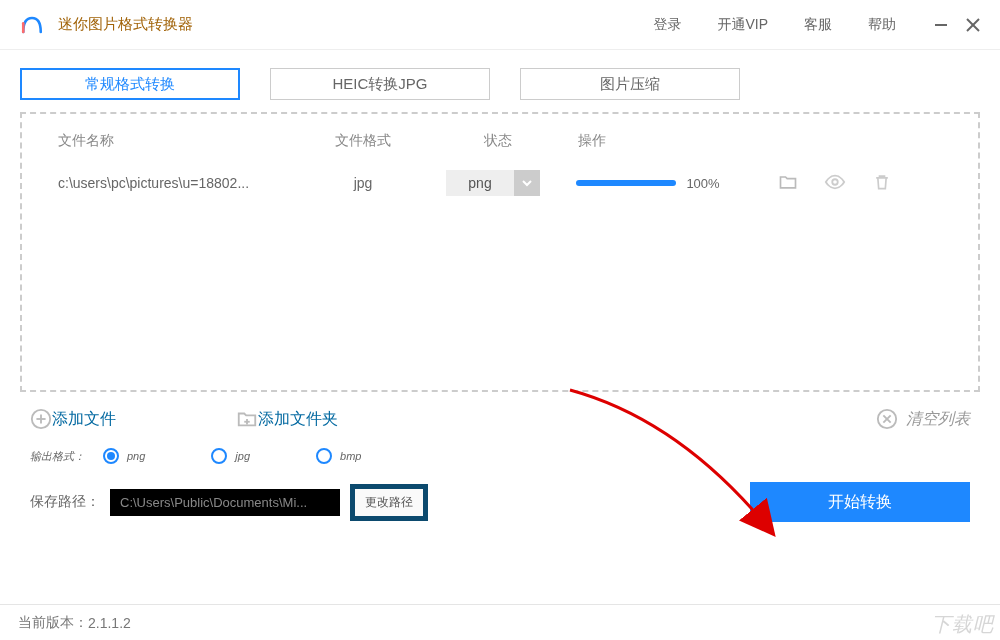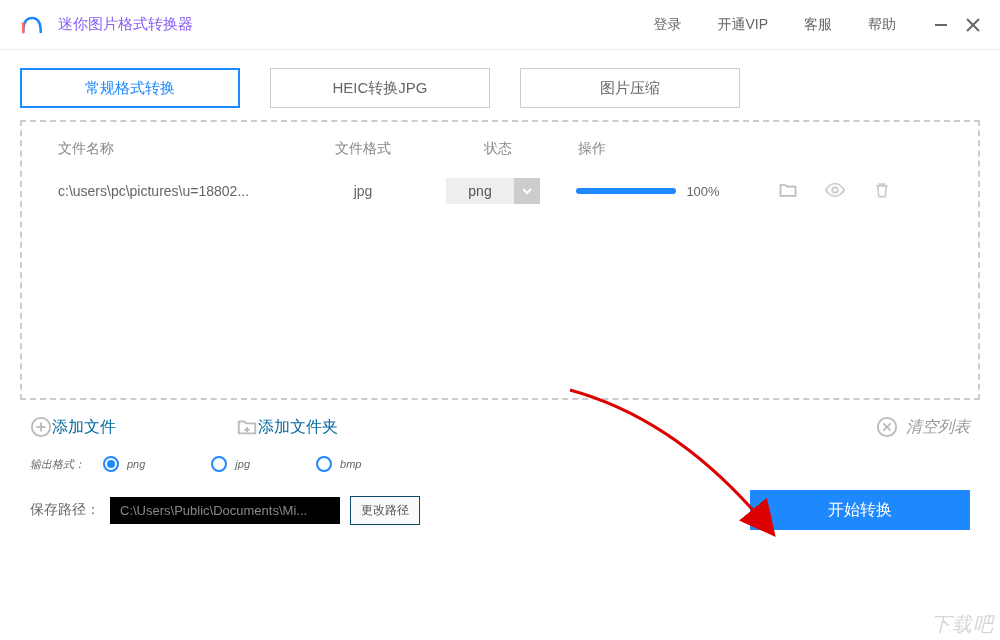--- a/index.html
+++ b/index.html
@@ -1,29 +1,29 @@
 <!DOCTYPE html>
 <html><head>
 <meta charset="utf-8">
 <style>
   * { box-sizing: border-box; margin: 0; padding: 0; font-family: "Microsoft YaHei", Arial, sans-serif; }
   body { background: #f5f5f5; width: 1000px; height: 640px; overflow: hidden; position: relative; }
   .window { background: #fff; width: 1000px; height: 640px; position: relative; }
   .titlebar { height: 50px; display: flex; align-items: center; padding: 0 18px; border-bottom: 1px solid #eee; }
   .logo { width: 28px; height: 28px; margin-right: 12px; }
-  .title { color: #8b5cf6; font-size: 15px; flex: 0 0 auto; }
+  .title { color: #a16207; font-size: 15px; flex: 0 0 auto; }
   .spacer { flex: 1; }
   .nav-links { display: flex; gap: 36px; margin-right: 36px; }
   .nav-link { color: #666; font-size: 14px; cursor: pointer; }
   .win-btns { display: flex; gap: 14px; align-items: center; }
   .win-btn { width: 18px; height: 18px; display: flex; align-items: center; justify-content: center; cursor: pointer; color: #666; }
 
   .main { padding: 18px 20px 0 20px; }
   .tabs { display: flex; gap: 30px; margin-bottom: 12px; }
-  .tab { width: 220px; height: 40px; border: 1px solid #ccc; display: flex; align-items: center; justify-content: center; font-size: 15px; color: #666; cursor: pointer; }
+  .tab { width: 220px; height: 32px; border: 1px solid #ccc; display: flex; align-items: center; justify-content: center; font-size: 15px; color: #666; cursor: pointer; }
   .tab.active { border: 2px solid #1E88FF; color: #1E88FF; }
 
   .drop-area { border: 2px dashed #ccc; height: 280px; padding: 0; position: relative; }
   .table-head { display: flex; padding: 18px 36px 14px 36px; color: #888; font-size: 14px; }
   .col-name { width: 250px; }
   .col-fmt { width: 110px; text-align: center; }
   .col-out { width: 150px; text-align: center; }
   .col-status { width: 160px; text-align: center; }
   .col-ops { flex: 1; }
   .row { display: flex; padding: 6px 36px; align-items: center; color: #666; font-size: 14px; }
@@ -44,21 +44,21 @@
   .clear-btn { display: flex; align-items: center; gap: 8px; color: #999; font-size: 16px; cursor: pointer; font-style: italic; }
 
   .format-row { display: flex; align-items: center; padding: 8px 10px; gap: 18px; font-size: 11px; color: #666; font-style: italic; }
   .radio { display: flex; align-items: center; gap: 8px; cursor: pointer; color: #1E88FF; margin-right: 48px; }
   .radio-label { color: #666; }
   .radio-circle { width: 16px; height: 16px; border: 2px solid #1E88FF; border-radius: 50%; display: flex; align-items: center; justify-content: center; }
   .radio-circle.checked::after { content:""; width: 8px; height: 8px; background:#1E88FF; border-radius:50%; }
 
   .path-row { display: flex; align-items: center; padding: 10px 10px; gap: 10px; font-size: 14px; color: #666; }
   .path-input { background: #000000; color: #888; padding: 6px 10px; width: 230px; overflow: hidden; text-overflow: ellipsis; white-space: nowrap; font-size: 13px; }
-  .change-path { border: 1px solid #0c4a6e; padding: 5px 10px; font-size: 12px; color: #555; cursor: pointer; background:#fafafa; }
+  .change-path { border: 5px solid #0c4a6e; padding: 5px 10px; font-size: 12px; color: #555; cursor: pointer; background:#fafafa; }
   .start-btn { margin-left: auto; background: #1E88FF; color: #fff; width: 220px; height: 40px; display: flex; align-items: center; justify-content: center; font-size: 16px; cursor: pointer; }
 
   .footer { position: absolute; bottom: 0; left: 0; right: 0; height: 36px; border-top: 1px solid #e5e5e5; display: flex; align-items: center; padding: 0 18px; color: #777; font-size: 14px; }
   .watermark { position: absolute; right: 6px; bottom: 2px; color: #bbb; font-size: 20px; font-style: italic; letter-spacing: 1px; opacity: .6; pointer-events: none; }
 
   .arrow-annotation { position: absolute; pointer-events: none; }
 </style>
 </head>
 <body>
 
@@ -194,20 +194,24 @@
     </div>
 
     <div class="path-row">
       <span>保存路径：</span>
       <div class="path-input">C:\Users\Public\Documents\Mi...</div>
       <div class="change-path">更改路径</div>
       <div class="start-btn">开始转换</div>
     </div>
   </div>
 
+  <div class="footer">
+    <span>当前版本：</span>
+    <span>2.1.1.2</span>
+  </div>
 
   <div class="watermark">下载吧</div>
 
   <svg class="arrow-annotation" style="left:560px; top:380px;" width="250" height="180" viewBox="0 0 250 180">
     <defs>
         <marker id="ah" markerWidth="12" markerHeight="12" refX="9" refY="6" orient="auto">
           <path d="M0,0 L12,6 L0,12 z" fill="#d00"></path>
         </marker>
       </defs>
     <path d="M10 10 Q120 40 210 150" fill="none" stroke="#d00" stroke-width="3" marker-end="url(#ah)"></path>

